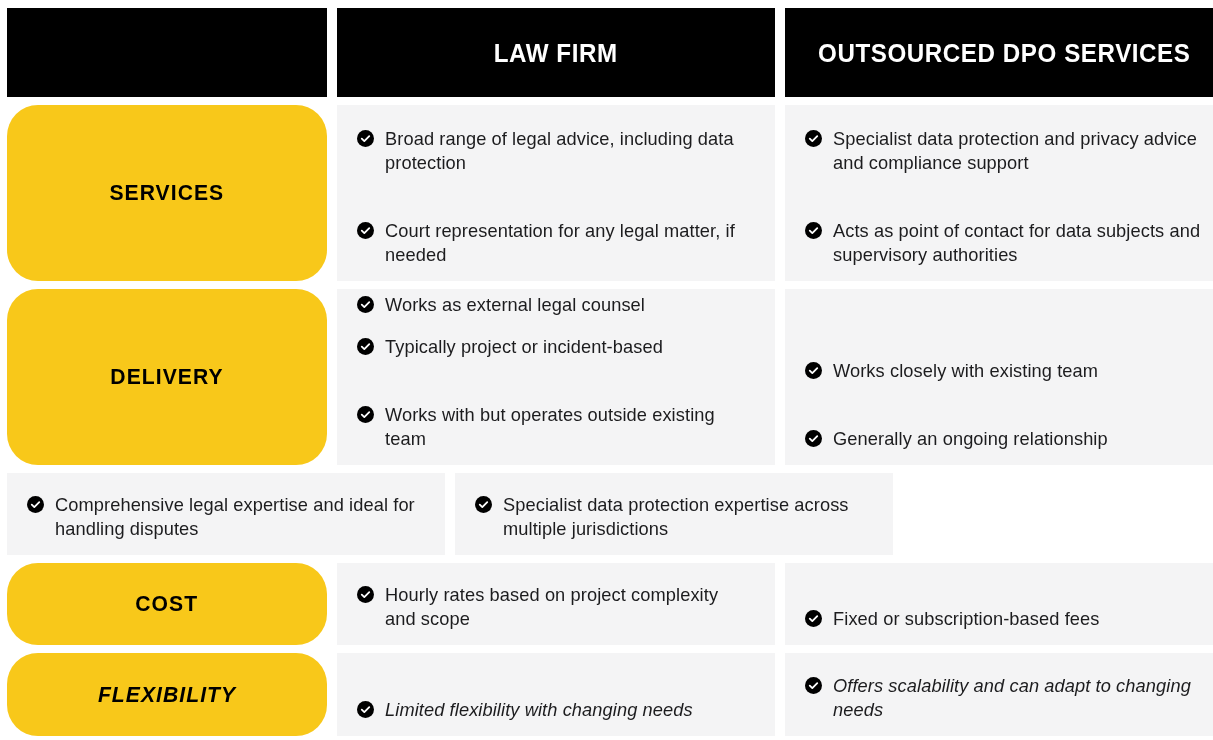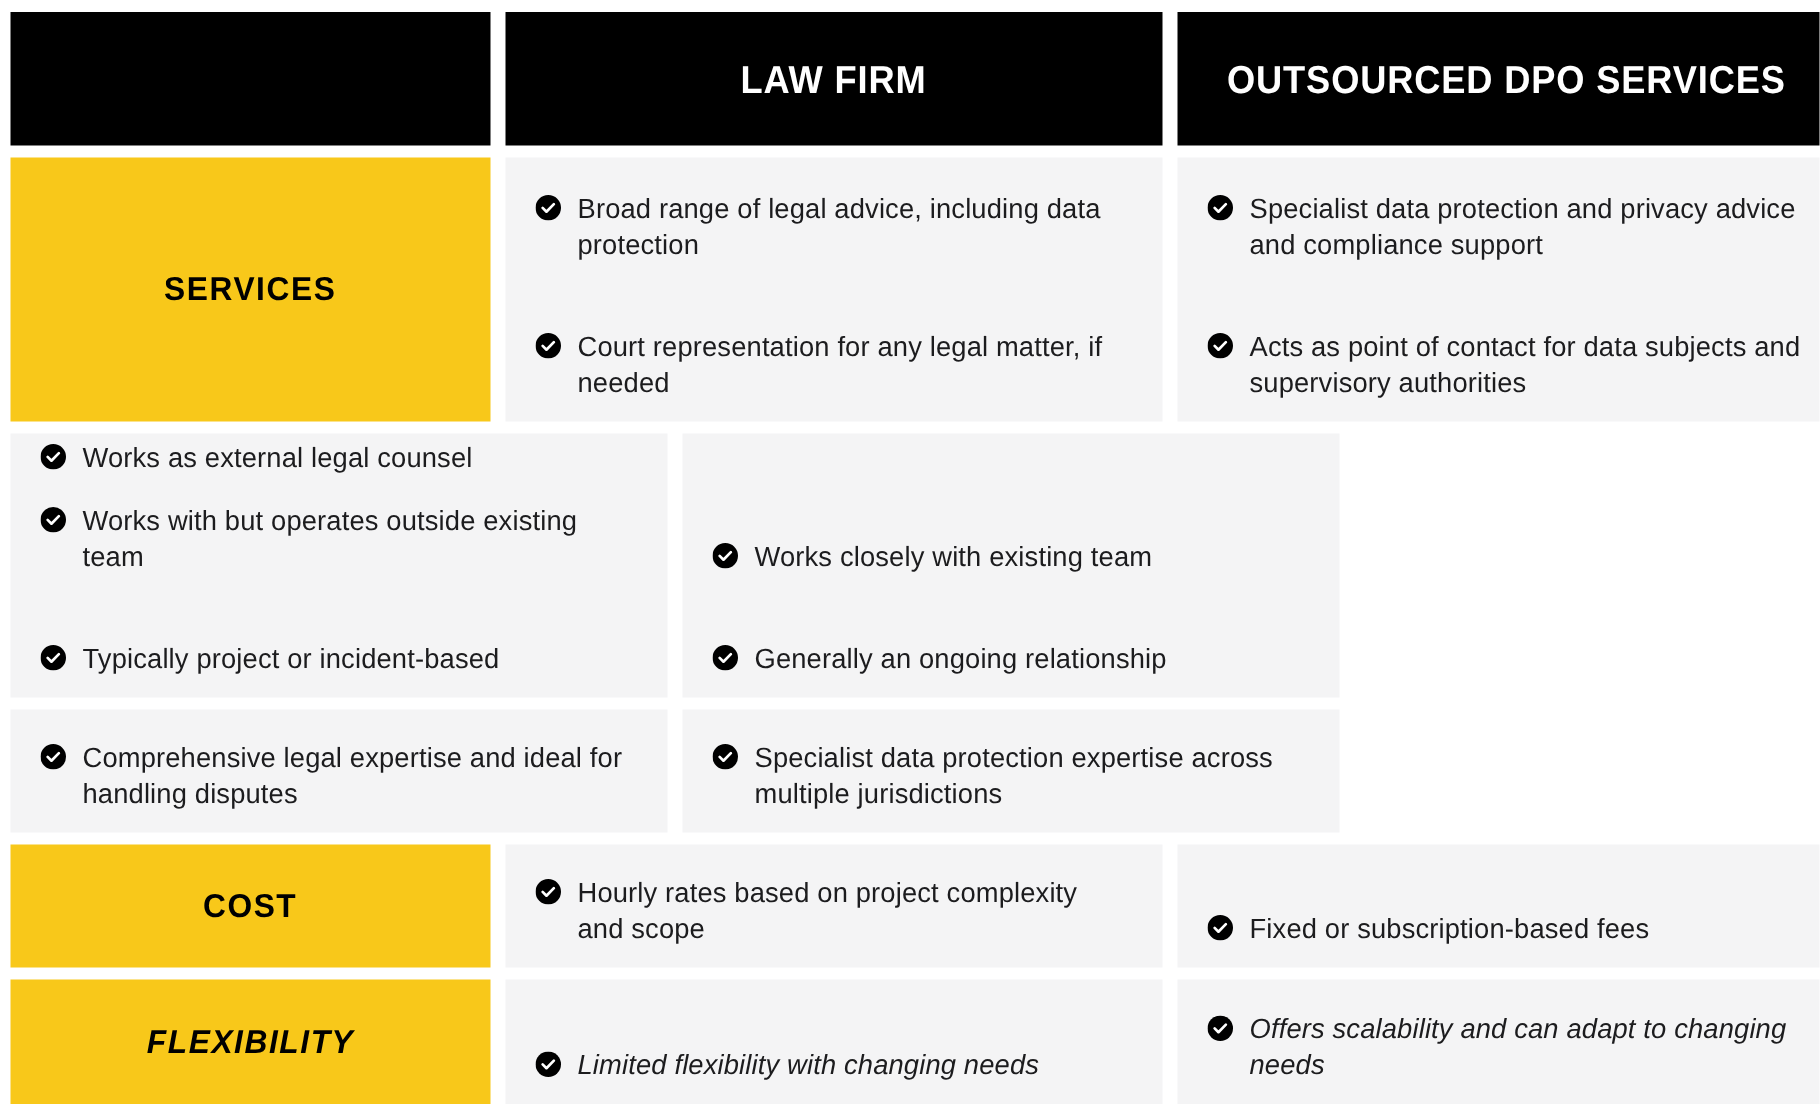--- a/index.html
+++ b/index.html
@@ -67,20 +67,21 @@
     letter-spacing: 0.6px;
     text-transform: uppercase;
     transform: scaleX(0.93);
     text-align: center;
     line-height: 1;
   }
 
   
   .cell-label.yellow {
     background: #F8C81A;
+    border-radius: 31px;
   }
   .label-text {
     color: #000000;
     font-size: 22px;
     font-weight: bold;
     letter-spacing: 1.1px;
     text-transform: uppercase;
     text-align: center;
     line-height: 1;
     transform: scaleX(0.96);
@@ -184,42 +185,45 @@
               <circle cx="10" cy="10" r="10" fill="#000"></circle>
               <path d="M5.6 10.1l3 3 5.8-5.9" stroke="#fff" stroke-width="2.1" fill="none" stroke-linecap="round" stroke-linejoin="round"></path>
             </svg>
           <span class="bullet-text">Acts as point of contact for data subjects and supervisory authorities</span>
         </li>
       </ul>
     </div>
   </div>
 
   <div class="table-row row-delivery">
+    <div class="cell-label yellow">
+      <span class="label-text">DELIVERY</span>
+    </div>
     <div class="cell-content gray">
       <ul class="bullet-list">
         <li class="bullet-item">
           <svg class="check-icon" viewBox="0 0 20 20">
               <circle cx="10" cy="10" r="10" fill="#000"></circle>
               <path d="M5.6 10.1l3 3 5.8-5.9" stroke="#fff" stroke-width="2.1" fill="none" stroke-linecap="round" stroke-linejoin="round"></path>
             </svg>
           <span class="bullet-text">Works as external legal counsel</span>
         </li>
         <li class="bullet-item">
           <svg class="check-icon" viewBox="0 0 20 20">
               <circle cx="10" cy="10" r="10" fill="#000"></circle>
               <path d="M5.6 10.1l3 3 5.8-5.9" stroke="#fff" stroke-width="2.1" fill="none" stroke-linecap="round" stroke-linejoin="round"></path>
             </svg>
+          <span class="bullet-text">Typically project or incident-based</span>
+        </li>
+        <li class="bullet-item">
+          <svg class="check-icon" viewBox="0 0 20 20">
+              <circle cx="10" cy="10" r="10" fill="#000"></circle>
+              <path d="M5.6 10.1l3 3 5.8-5.9" stroke="#fff" stroke-width="2.1" fill="none" stroke-linecap="round" stroke-linejoin="round"></path>
+            </svg>
           <span class="bullet-text">Works with but operates outside existing team</span>
-        </li>
-        <li class="bullet-item">
-          <svg class="check-icon" viewBox="0 0 20 20">
-              <circle cx="10" cy="10" r="10" fill="#000"></circle>
-              <path d="M5.6 10.1l3 3 5.8-5.9" stroke="#fff" stroke-width="2.1" fill="none" stroke-linecap="round" stroke-linejoin="round"></path>
-            </svg>
-          <span class="bullet-text">Typically project or incident-based</span>
         </li>
       </ul>
     </div>
     <div class="cell-content gray">
       <ul class="bullet-list">
         <li class="bullet-item">
           <svg class="check-icon" viewBox="0 0 20 20">
               <circle cx="10" cy="10" r="10" fill="#000"></circle>
               <path d="M5.6 10.1l3 3 5.8-5.9" stroke="#fff" stroke-width="2.1" fill="none" stroke-linecap="round" stroke-linejoin="round"></path>
             </svg>

